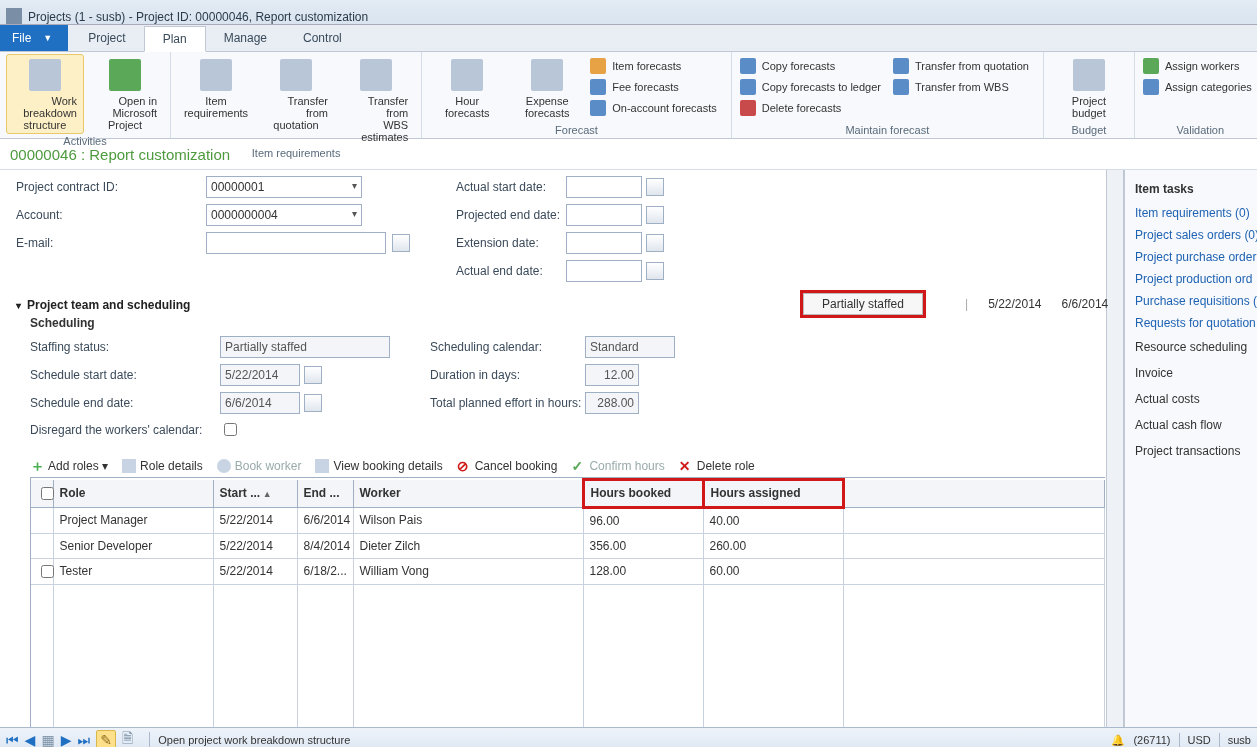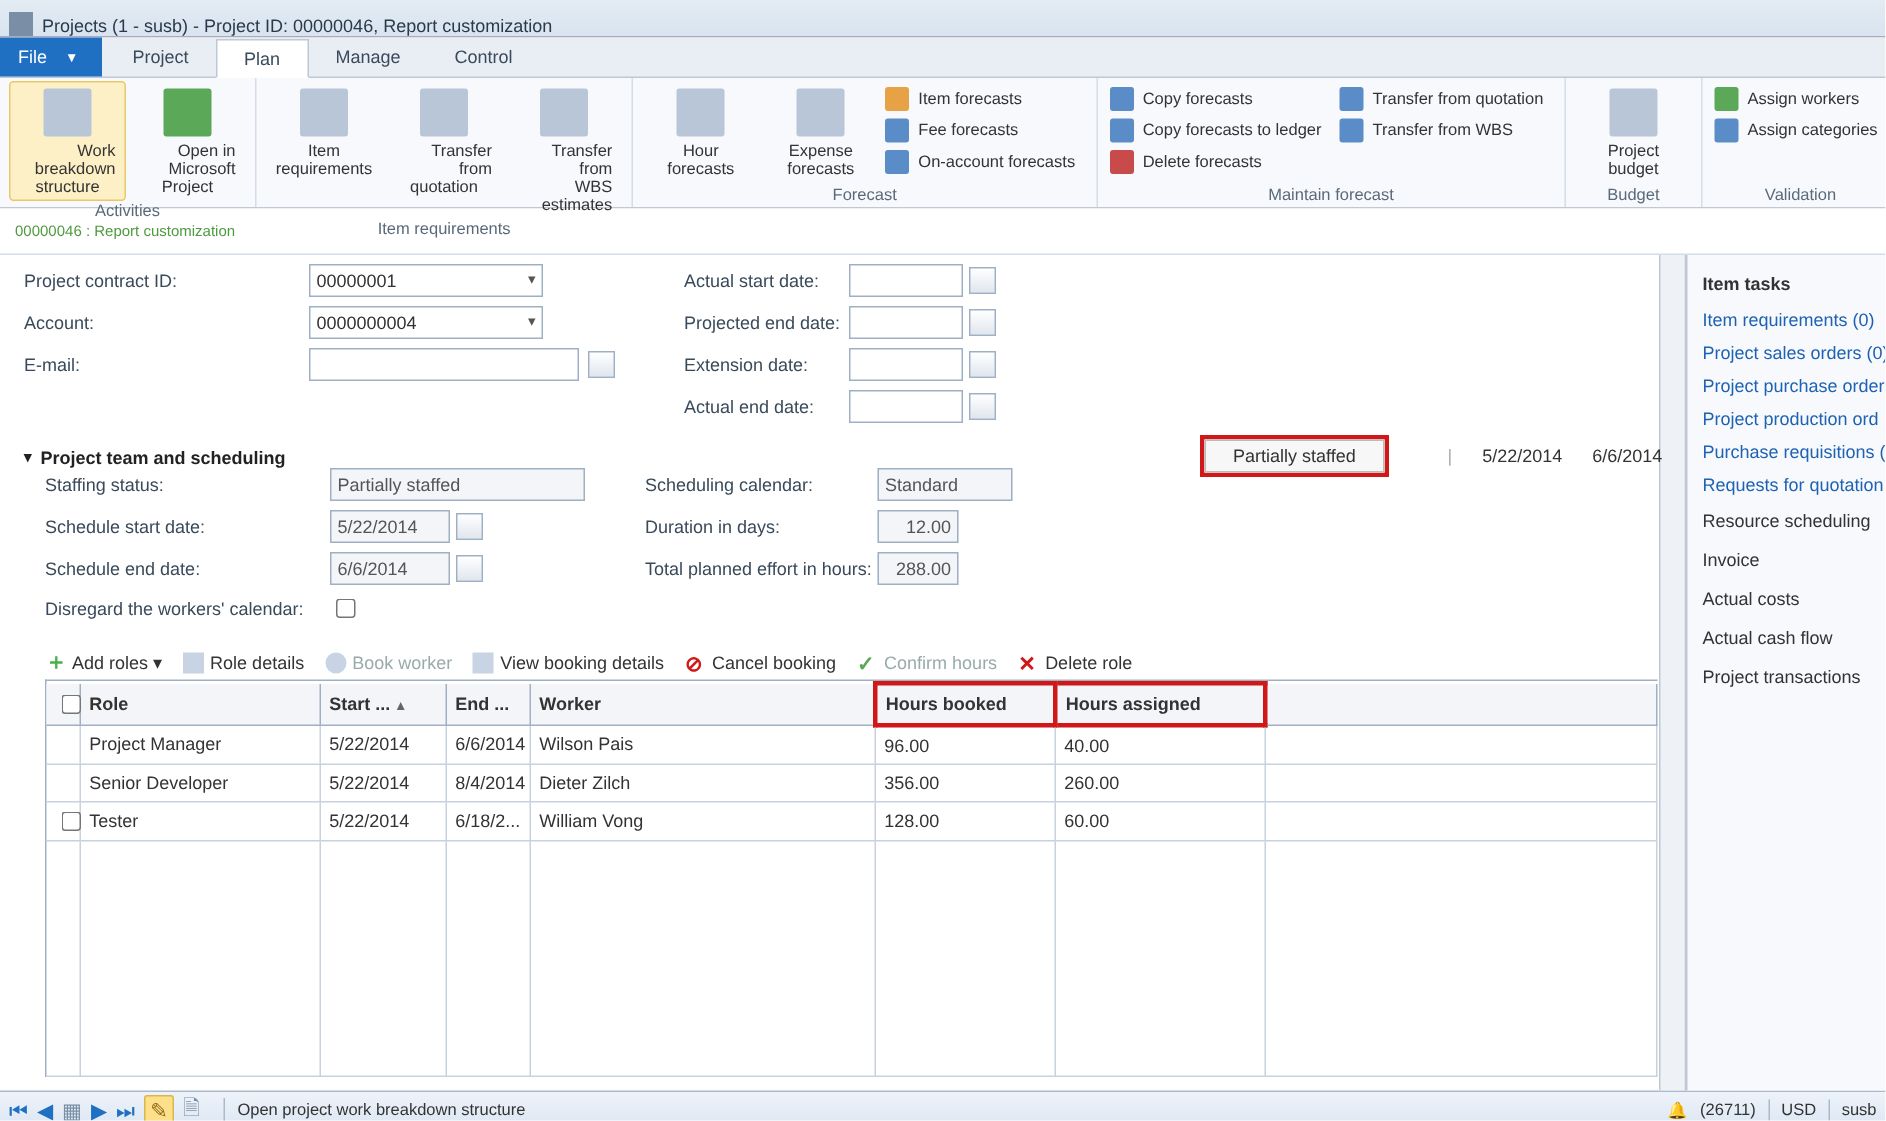--- a/index.html
+++ b/index.html
@@ -113,21 +113,21 @@
   .sicon.blue{background:#5a8cc7;}
   .sicon.orange{background:#e6a244;}
   .sicon.green{background:#5aa858;}
   .breadcrumb-bar {
     height: 30px;
     background: #fff;
     border-bottom: 1px solid #d5dde8;
     display: flex; align-items: center;
     padding: 0 10px;
     color: #4e9a3f;
-    font-size: 10px;
+    font-size: 15px;
   }
   .content {
     display: flex;
     height: calc(747px - 24px - 26px - 86px - 30px - 24px);
     position: relative;
   }
   .main {
     flex: 1;
     overflow: hidden;
     position: relative;
@@ -482,20 +482,21 @@
             <span class="txt" style="width:66px;"></span>
             <span class="date-pick"></span>
           </div>
         </div>
       </div>
 
       <div class="section-head">
         <span class="disclosure">▾</span>
         <span>Project team and scheduling</span>
       </div>
+      <div style="font-weight:600;margin:4px 0 6px 14px;">Scheduling</div>
 
       <div class="highlight-box-red" style="position:absolute;left:800px;top:120px;">
         <div style="padding:3px 18px;border:1px solid #bbb;background:#f7f7f7;">Partially staffed</div>
       </div>
       <div class="date-summary">
         <span style="color:#aaa;">|</span>
         <span>5/22/2014</span>
         <span>6/6/2014</span>
       </div>
 

